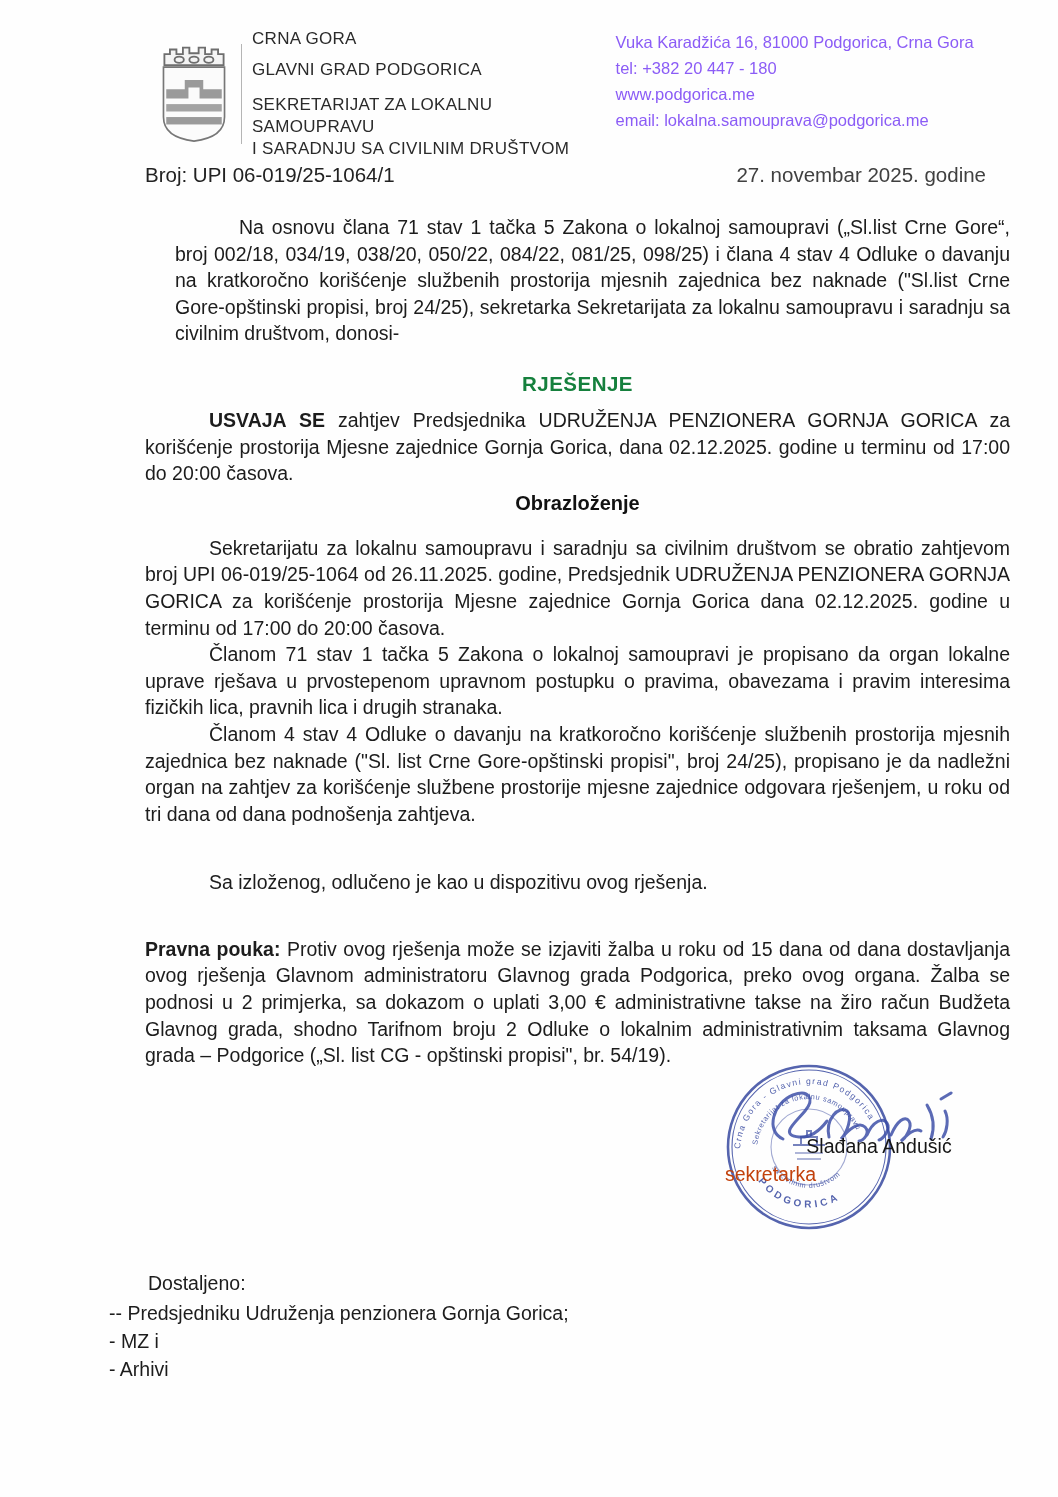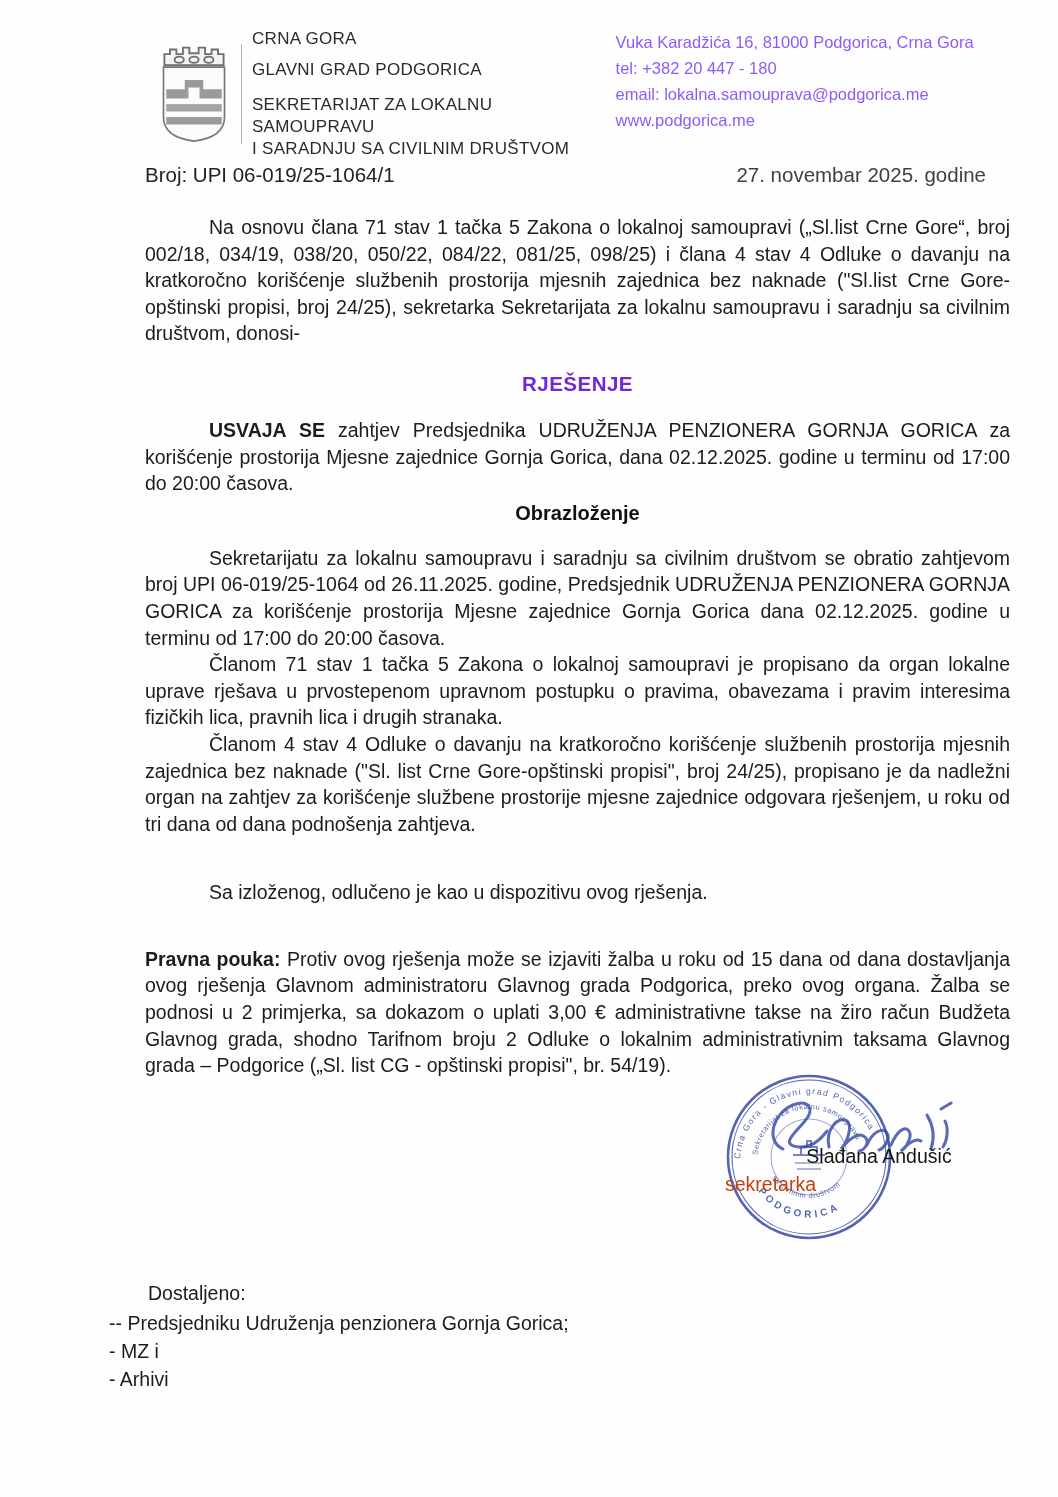--- a/index.html
+++ b/index.html
@@ -22,23 +22,23 @@
   .org-block{padding-top:4px;font-size:17px;color:#2a2a2a;letter-spacing:.3px;}
   .org-line1{margin-bottom:11px;}
   .org-line2{margin-bottom:14px;}
   .org-line3,.org-line4{line-height:22px;}
   .header-right{margin-left:auto;padding-top:4px;width:398px;font-size:16.5px;line-height:26px;color:#8b5cf6;}
   .ref-row{display:flex;justify-content:space-between;align-items:baseline;margin-top:3px;font-size:20.5px;color:#222;}
   .ref-date{padding-right:24px;color:#404040;}
   
   .para{font-size:19.5px;line-height:26.6px;text-align:justify;margin:0;color:#1c1c1c;}
   .indent{text-indent:64px;}
-  .intro{margin-top:27px;}
-  .doc-title{margin:25px 0 0 0;text-align:center;font-size:20.5px;font-weight:bold;letter-spacing:.5px;color:#6d28d9;}
-  .decision{margin-top:21px;}
+  .intro{margin-top:27px;margin-left:30px;}
+  .doc-title{margin:25px 0 0 0;text-align:center;font-size:20.5px;font-weight:bold;letter-spacing:.5px;color:#15803d;}
+  .decision{margin-top:11px;}
   .expl-title{margin:5px 0 0 0;text-align:center;font-size:20px;font-weight:bold;color:#111;}
   .expl-block{margin-top:20px;}
   .conclusion{margin-top:42px;text-align:left;}
   .legal{margin-top:40px;}
   b.lead{font-weight:bold;}
   
   .signature-area{position:relative;height:186px;}
   .stamp{position:absolute;left:578px;top:-8px;width:172px;height:172px;opacity:.88;}
   .ink{position:absolute;left:610px;top:8px;width:215px;height:92px;opacity:.9;}
   .sig-name{position:absolute;left:599px;top:66px;width:270px;text-align:center;font-size:19.5px;color:#161616;}
@@ -75,22 +75,22 @@
       <div class="org-block">
         <div class="org-line1">CRNA GORA</div>
         <div class="org-line2">GLAVNI GRAD PODGORICA</div>
         <div class="org-line3">SEKRETARIJAT ZA LOKALNU SAMOUPRAVU</div>
         <div class="org-line4">I SARADNJU SA CIVILNIM DRUŠTVOM</div>
       </div>
     </div>
     <div class="header-right">
       <div>Vuka Karadžića 16, 81000 Podgorica, Crna Gora</div>
       <div>tel: +382 20 447 - 180</div>
+      <div>www.podgorica.me</div>
       <div>email: lokalna.samouprava@podgorica.me</div>
-      <div>www.podgorica.me</div>
     </div>
   </div>
 
   <div class="ref-row">
     <span>Broj: UPI 06-019/25-1064/1</span>
     <span class="ref-date">27. novembar 2025. godine</span>
   </div>
 
   <p class="para indent intro">Na osnovu člana 71 stav 1 tačka 5 Zakona o lokalnoj samoupravi („Sl.list Crne Gore“, broj 002/18, 034/19, 038/20, 050/22, 084/22, 081/25, 098/25) i člana 4 stav 4  Odluke o davanju na kratkoročno korišćenje službenih prostorija mjesnih zajednica bez naknade ("Sl.list Crne Gore-opštinski propisi, broj 24/25), sekretarka Sekretarijata za lokalnu samoupravu i saradnju sa civilnim društvom, donosi-</p>
 

